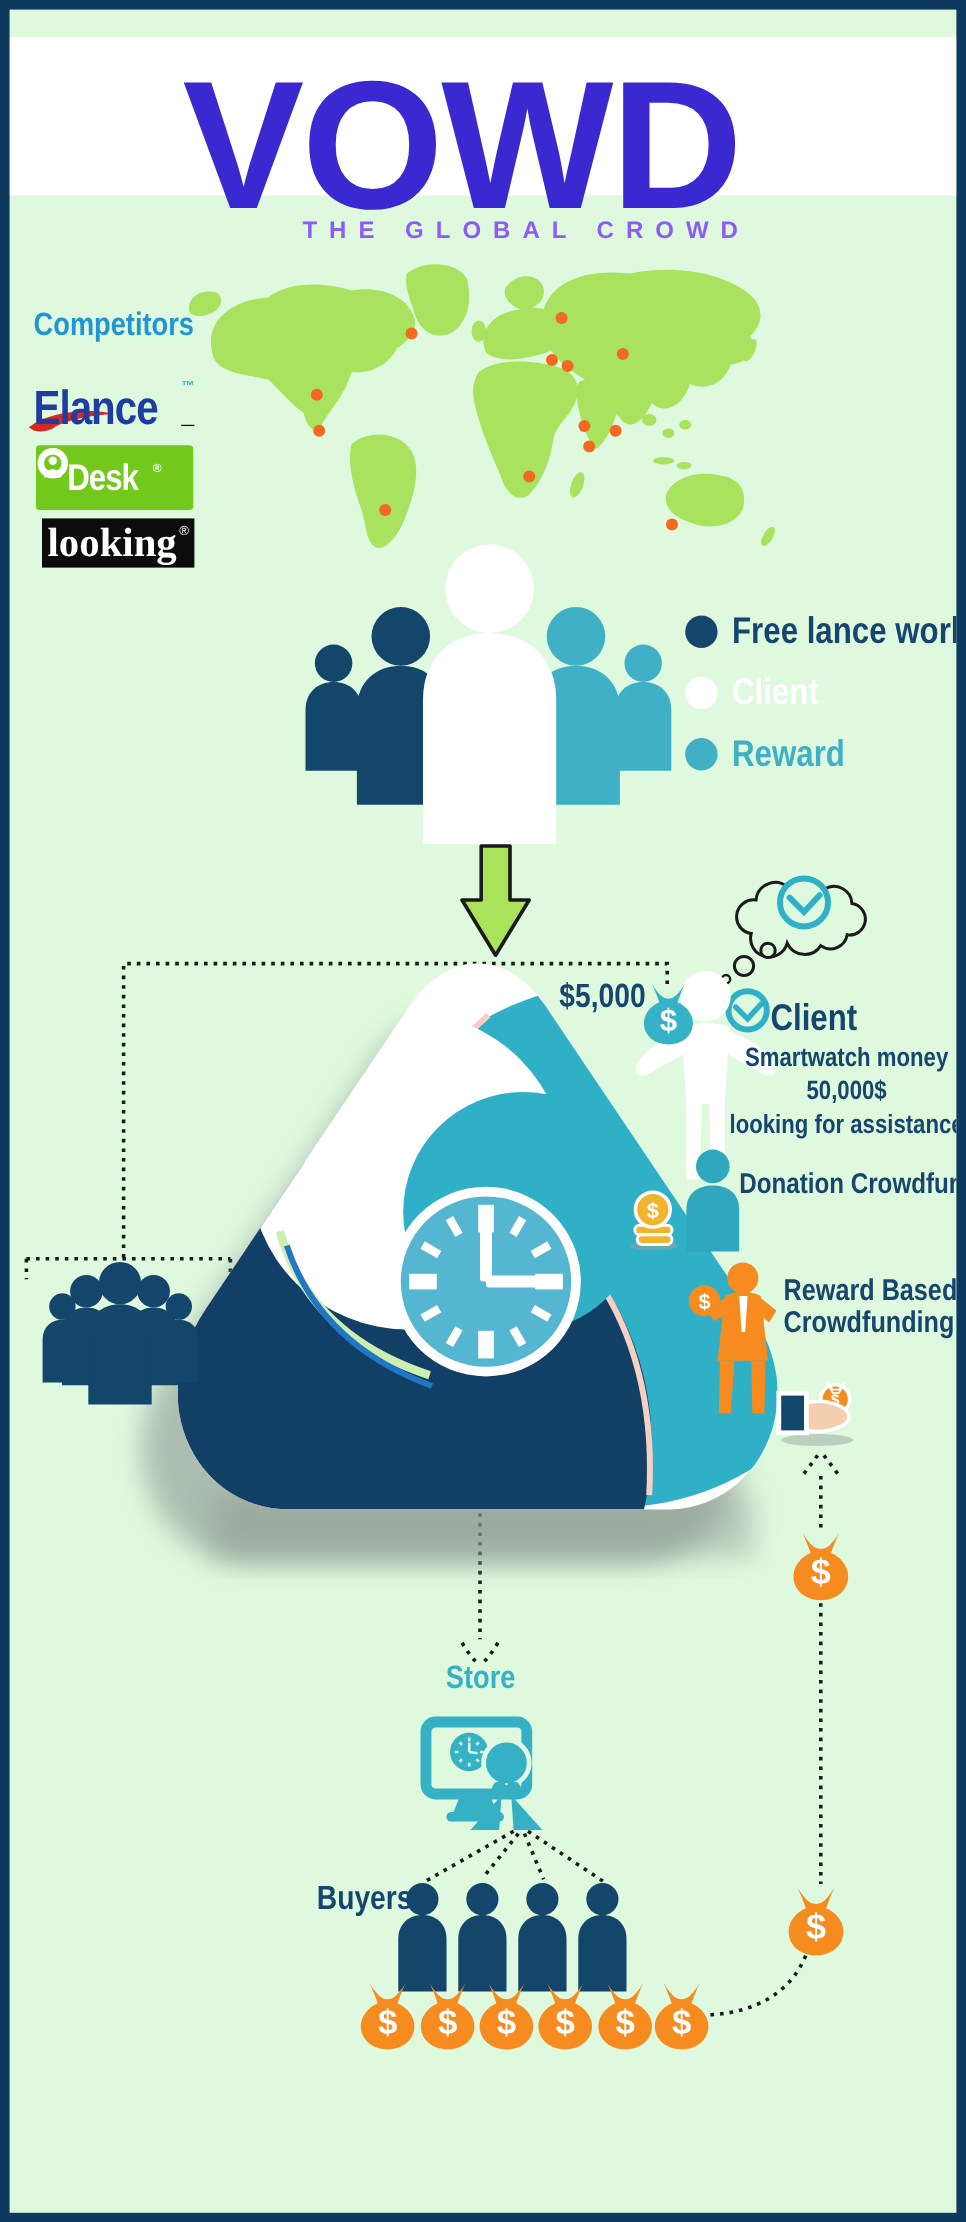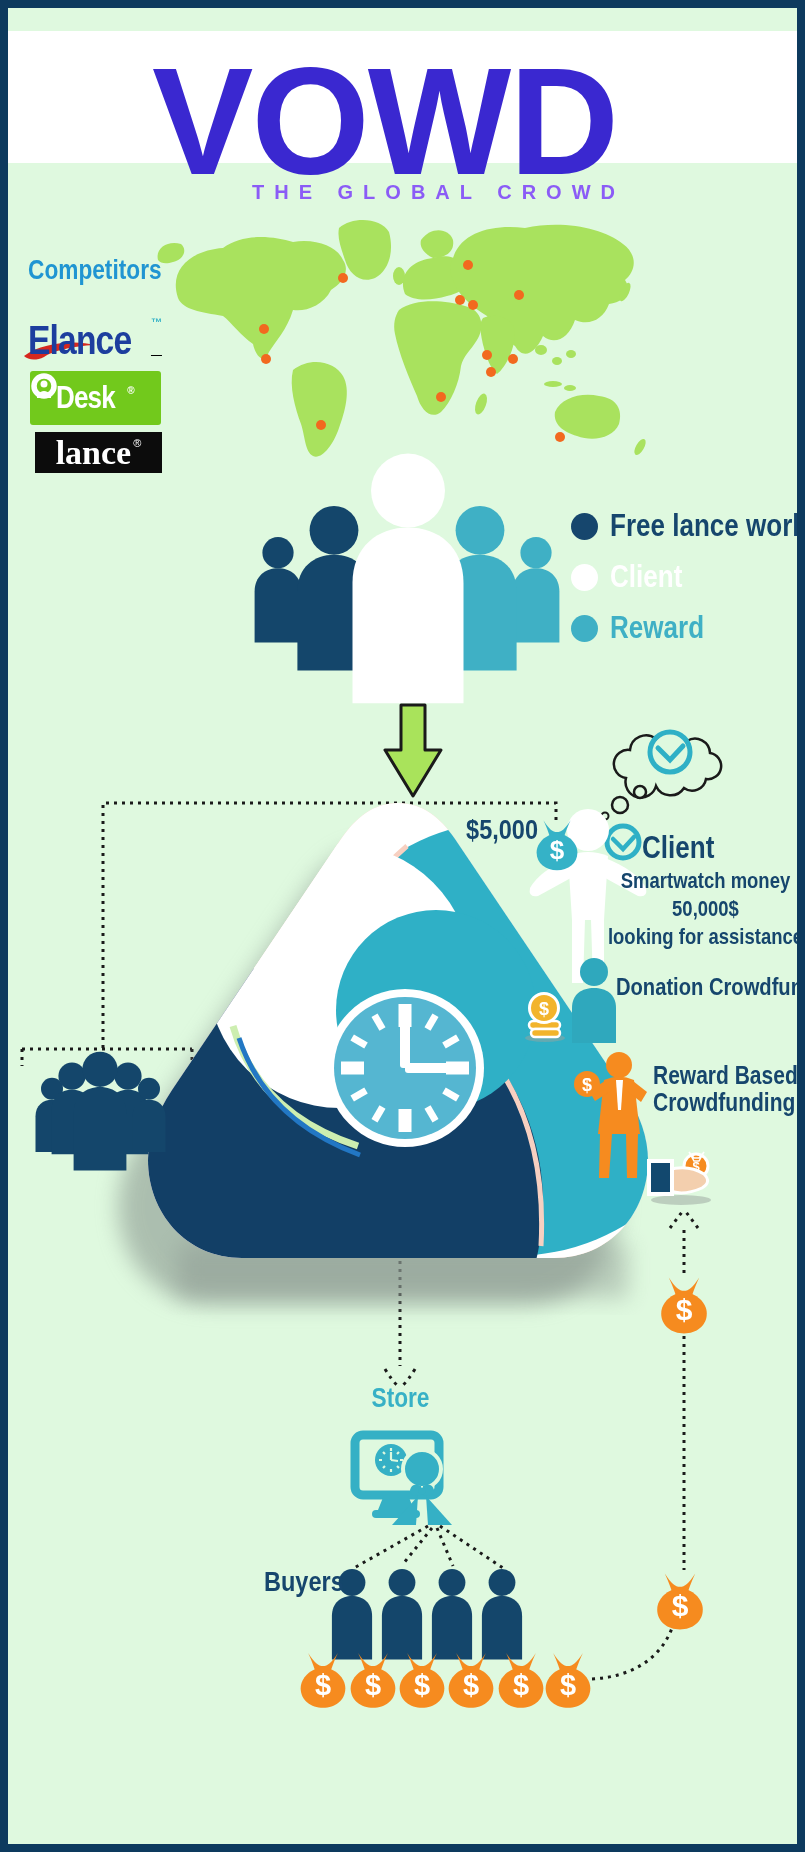--- a/index.html
+++ b/index.html
@@ -308,21 +308,21 @@
     <svg width="28" height="32" viewBox="0 0 28 32">
       <circle cx="14" cy="15" r="10" fill="none" stroke="#fff" stroke-width="5.5"></circle>
       <circle cx="14" cy="13" r="3.5" fill="#fff"></circle>
       <path d="M 7 24 Q 14 16 21 24 L 21 27 L 7 27 Z" fill="#fff"></path>
     </svg>
     <span class="dtxt cond" style="display:inline-block">Desk</span>
     <span class="reg">®</span>
   </div>
 
   <div class="abs fiverr">
-    <span class="ftxt">lance</span>
+    <span class="ftxt">looking</span>
     <span class="reg">®</span>
   </div>
 
   <div class="abs legend">
     <div class="row">
       <span class="dot b-navy"></span>
       <span class="t c-navy cond">Free lance works</span>
     </div>
     <div class="row">
       <span class="dot b-white"></span>

